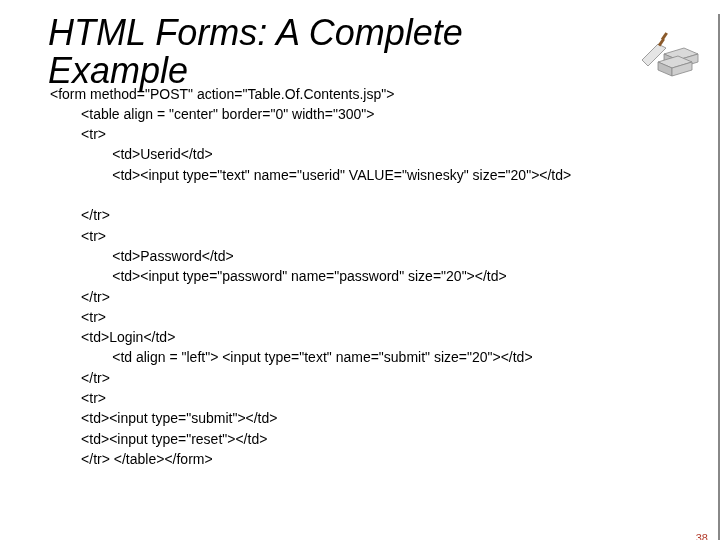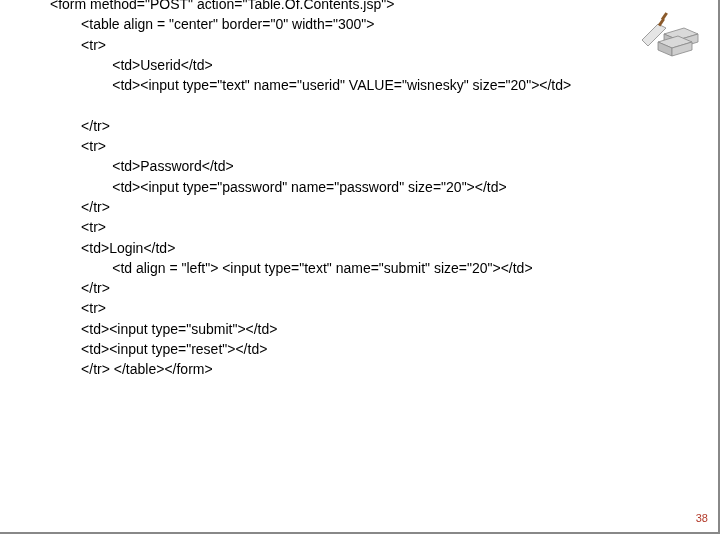--- a/index.html
+++ b/index.html
@@ -70,20 +70,21 @@
     </g>
 
     <g>
       <polygon points="12,36 28,20 36,24 18,42" fill="#e5e5e5" stroke="#888" stroke-width="0.8"></polygon>
       <rect x="30" y="14" width="3" height="8" fill="#8b5a2b" transform="rotate(35 31 18)"></rect>
       <rect x="33" y="8" width="3" height="8" fill="#8b5a2b" transform="rotate(35 34 12)"></rect>
     </g>
   </svg>
 </div>
 
+<h1 class="title">HTML Forms: A Complete Example</h1>
 
 <div class="code"><span>&lt;form method="POST" action="Table.Of.Contents.jsp"&gt;</span>
 <span>        &lt;table align = "center" border="0" width="300"&gt;</span>
 <span>        &lt;tr&gt;</span>
 <span>                &lt;td&gt;Userid&lt;/td&gt;</span>
 <span>                &lt;td&gt;&lt;input type="text" name="userid" VALUE="wisnesky" size="20"&gt;&lt;/td&gt;</span>
 <span></span>
 <span>        &lt;/tr&gt;</span>
 <span>        &lt;tr&gt;</span>
 <span>                &lt;td&gt;Password&lt;/td&gt;</span>

